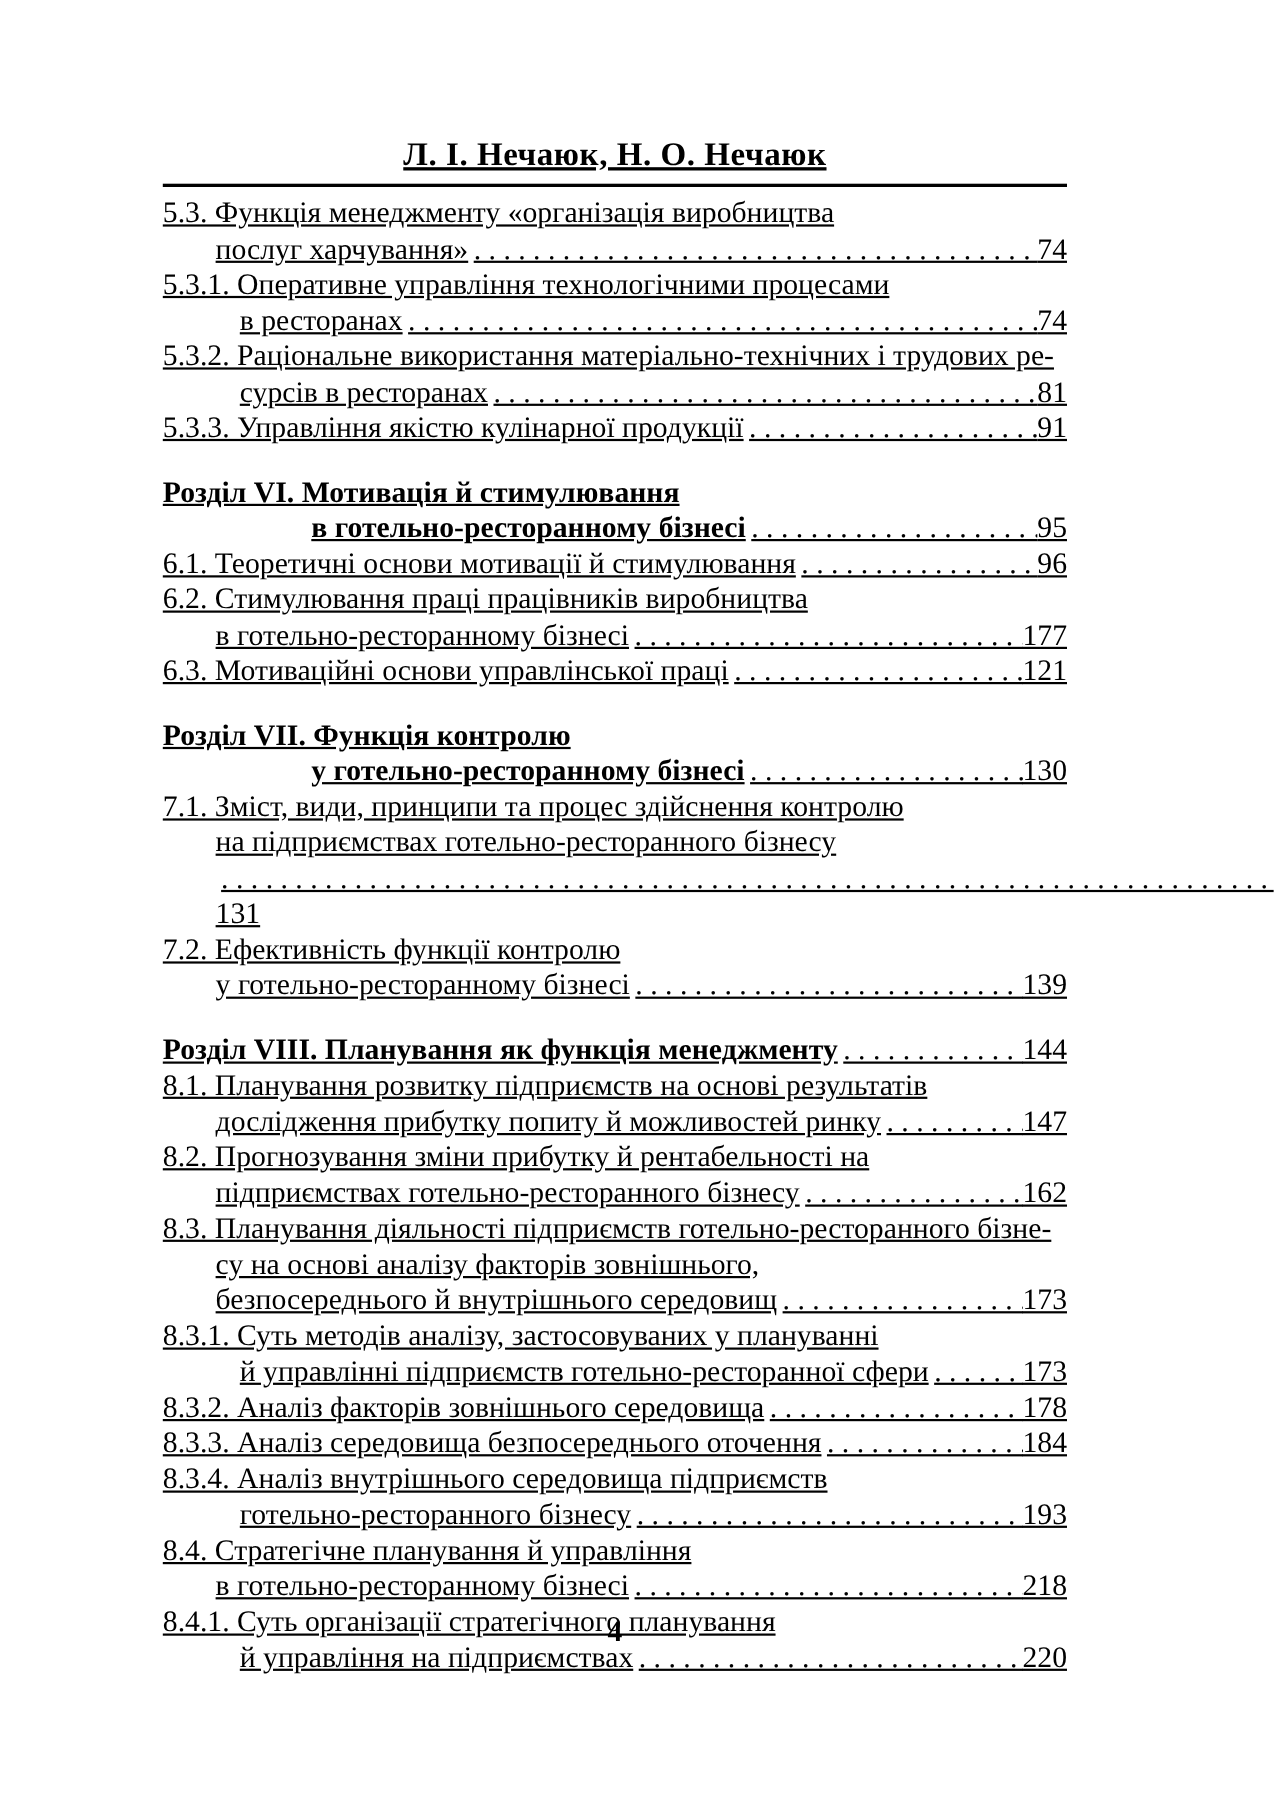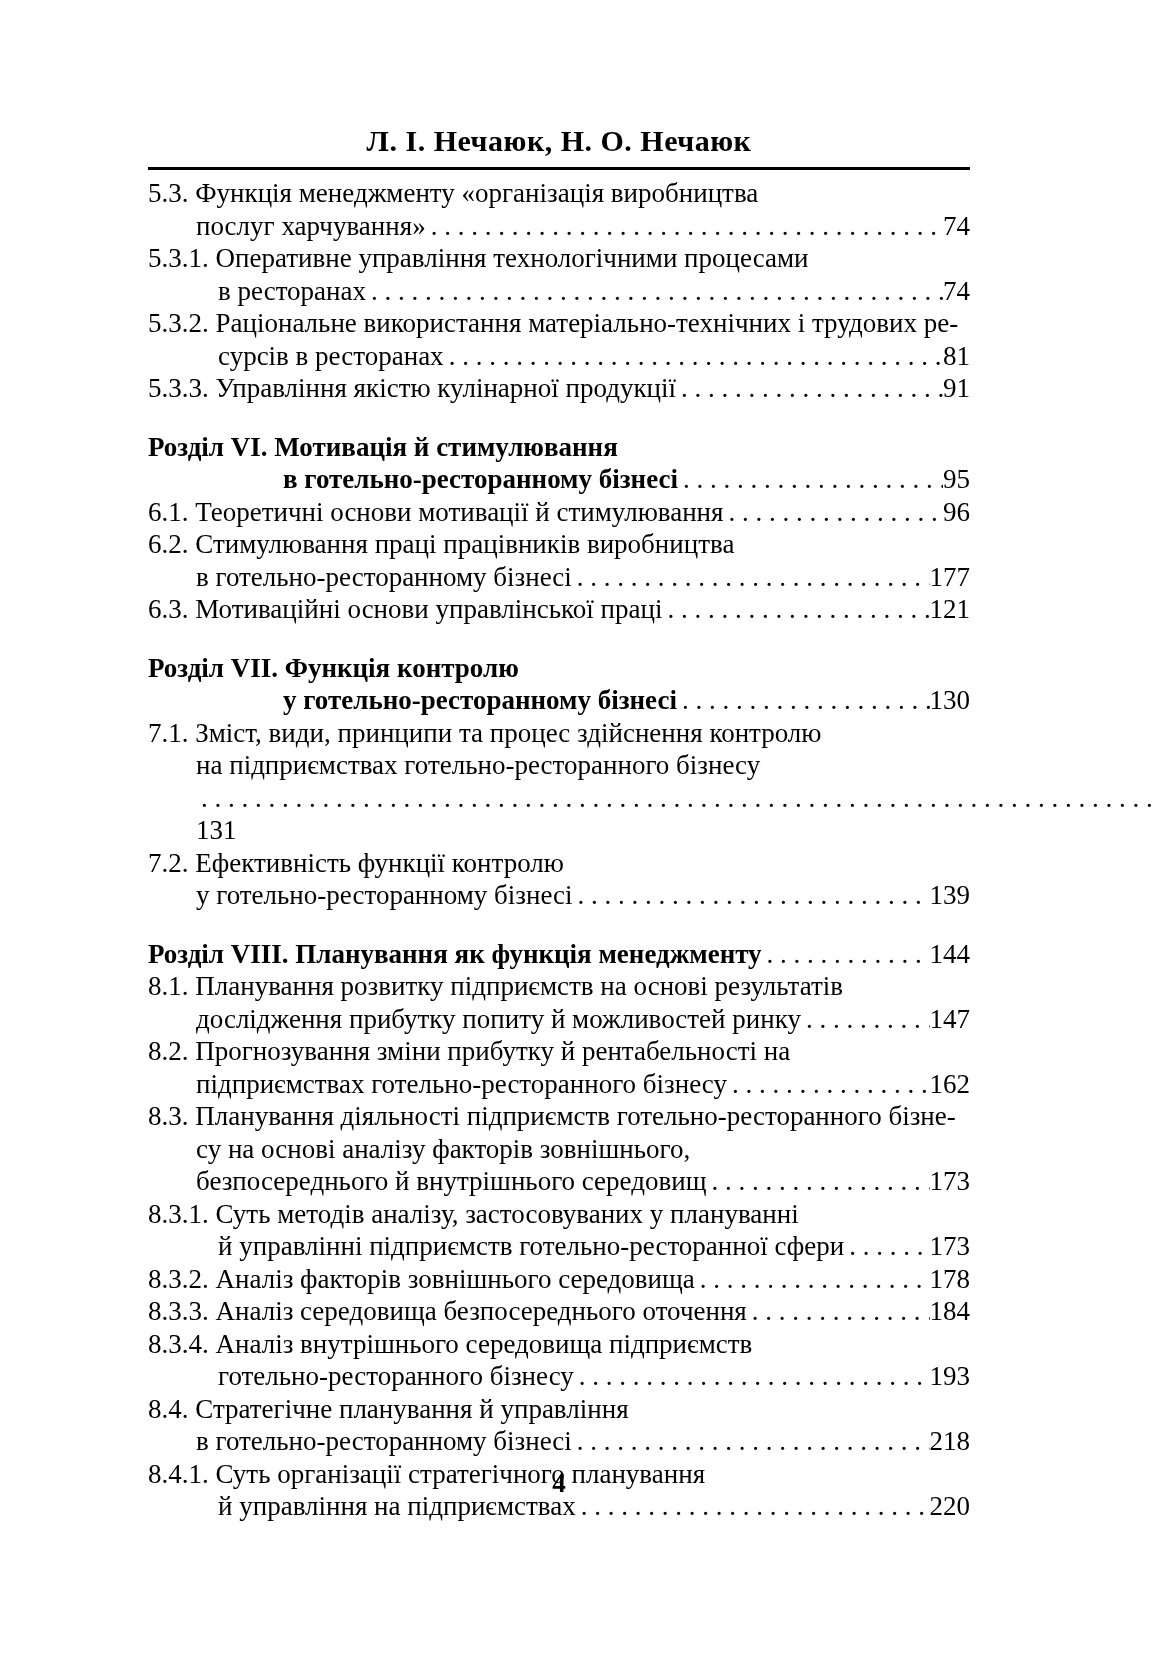--- a/index.html
+++ b/index.html
@@ -11,20 +11,21 @@
     background: #ffffff;
     color: #000000;
     font-family: "Liberation Serif", serif;
     overflow: hidden;
   }
   .content {
     position: absolute;
     left: 148px;
     top: 124px;
     width: 822px;
+    text-decoration: underline;
   }
   .header-block {
     text-align: center;
     font-weight: bold;
     font-size: 30px;
     letter-spacing: 0.5px;
     padding-bottom: 9px;
     border-bottom: 3px solid #000000;
     margin-bottom: 7px;
   }

